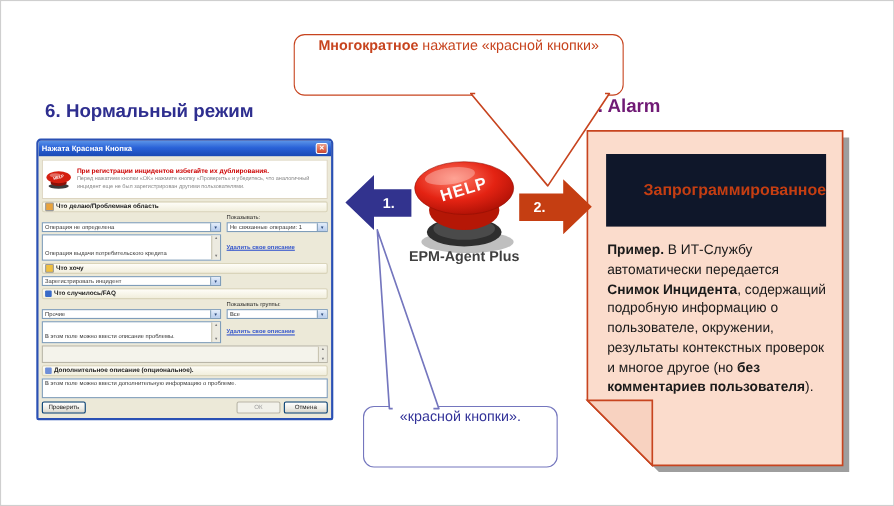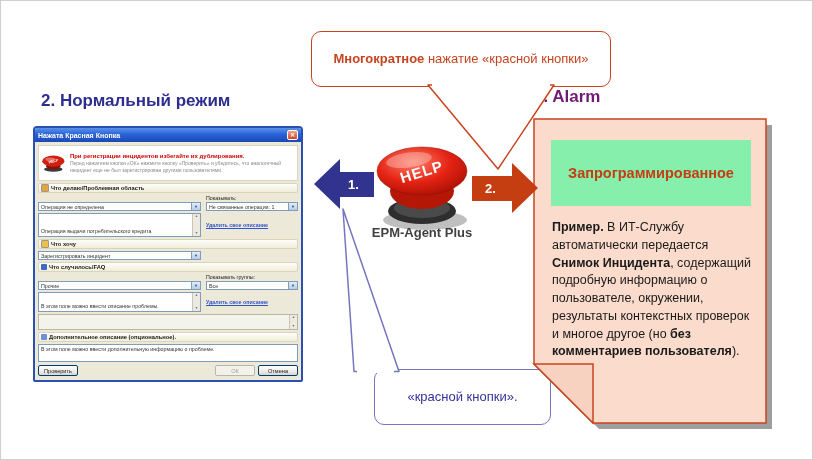--- a/index.html
+++ b/index.html
@@ -5,31 +5,31 @@
   html,body{margin:0;padding:0;background:#fff;}
   .canvas{position:relative;width:813px;height:460px;background:#ffffff;border:1px solid #cfcfcf;
           box-sizing:border-box;overflow:hidden;font-family:"Liberation Sans",sans-serif;}
   .abs{position:absolute;}
 
   
   .h-normal{left:40px;top:90px;font-size:17px;font-weight:bold;color:#2e2e8f;}
   .h-alarm{left:533px;top:86px;font-size:17px;font-weight:bold;color:#701a75;}
 
   
-  .callout{background:#fff;border-radius:10px;text-align:center;display:flex;flex-direction:column;
-           justify-content:center;line-height:1.35;box-sizing:border-box;margin-left:44px;}
+  .callout{background:#fff;border-radius:10px;text-align:center;display:flex;flex-direction:row;
+           justify-content:center;line-height:1.35;box-sizing:border-box;}
   .callout-top{left:266px;top:30px;width:300px;height:56px;border:1.5px solid #c7441f;
                color:#c7441f;font-size:13px;}
   .callout-bottom{left:329px;top:368px;width:177px;height:56px;border:1.5px solid #7476be;
                   color:#333399;font-size:13px;}
 
   
-  .alarm-title{left:550px;top:139px;width:200px;height:66px;background:#86efac;color:#c53e12;
+  .alarm-title{left:550px;top:139px;width:200px;height:66px;background:#0f172a;color:#c53e12;
                font-weight:bold;font-size:14.5px;text-align:center;display:flex;flex-direction:column;
-               justify-content:center;line-height:1.3;}
+               justify-content:center;line-height:1.3;align-items:flex-end;}
   .alarm-body{left:551px;top:218px;width:201px;font-size:12.5px;color:#1a1a1a;line-height:1.42;}
 
   .epm-caption{left:360px;top:224px;width:122px;text-align:center;font-weight:bold;font-size:13px;color:#3f3f3f;}
 
   svg.overlay{position:absolute;left:0;top:0;pointer-events:none;}
 
   
   .xp-window{left:32px;top:125px;width:270px;height:256px;box-sizing:border-box;
              border:2px solid #2a50b4;border-radius:4px 4px 2px 2px;background:#ece9d8;
              display:flex;flex-direction:column;overflow:hidden;}
@@ -74,21 +74,21 @@
           justify-content:center;box-sizing:border-box;padding:0 4px;color:#222;}
   .xp-btn.disabled{color:#9f9f9f;border-color:#b9b6a8;background:#f2f1ea;}
   .xp-btn-group{display:flex;gap:3px;}
   b{font-weight:bold;}
 </style>
 </head>
 <body>
 
 <div class="canvas">
 
-  <div class="abs h-normal">2. Нормальный режим</div>
+  <div class="abs h-normal">6. Нормальный режим</div>
   <div class="abs h-alarm">2. Alarm</div>
 
   <div class="abs callout callout-top">
     <div><b>Многократное</b><span> нажатие «красной кнопки»</span></div>
   </div>
 
   <div class="abs callout callout-bottom">
     <div>«красной кнопки».</div>
   </div>
 

